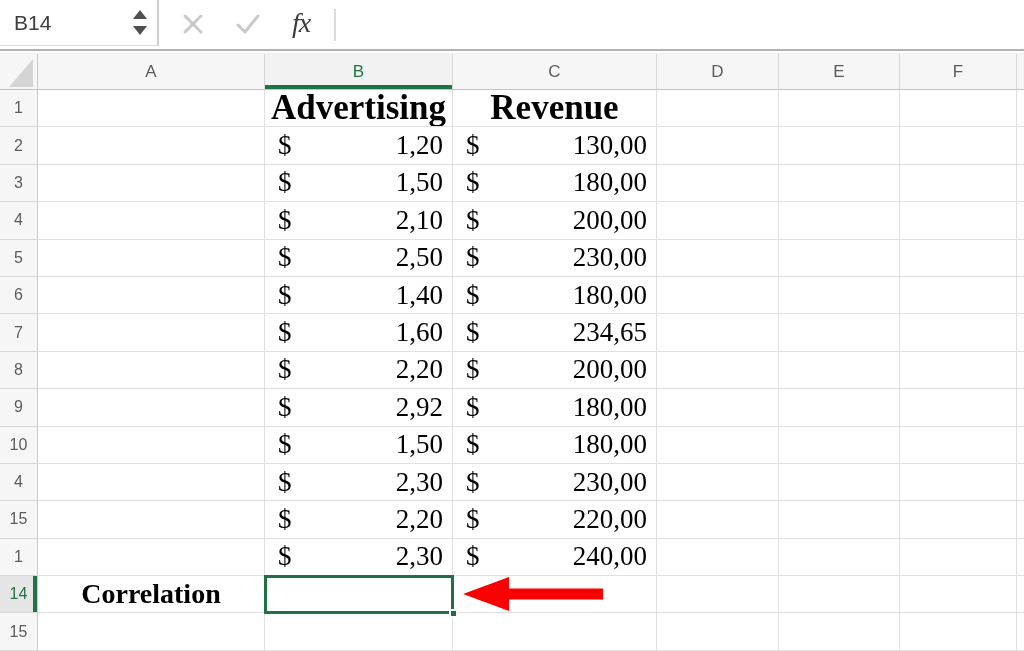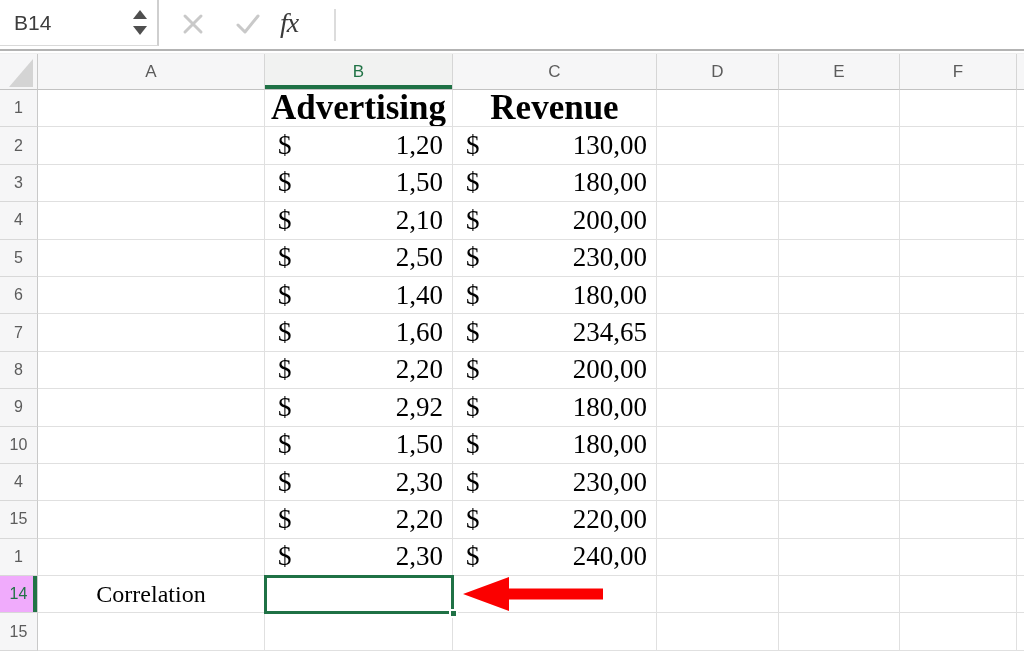--- a/index.html
+++ b/index.html
@@ -18,21 +18,21 @@
   .namebox .nbval { font-size:21px; color:#3d3d3d; padding-left:14px; }
   .spinner { position:absolute; right:10px; top:0; height:100%;
              display:flex; flex-direction:column; justify-content:center; gap:7px; }
   .tri-up   { width:0; height:0; border-left:7px solid transparent;
               border-right:7px solid transparent; border-bottom:9px solid #4f4f4f; }
   .tri-down { width:0; height:0; border-left:7px solid transparent;
               border-right:7px solid transparent; border-top:9px solid #4f4f4f; }
   .tb-icon { position:absolute; top:12px; }
   .icon-x { left:181px; }
   .icon-check { left:235px; }
-  .fx { position:absolute; left:280px; top:7px;
+  .fx { position:absolute; left:292px; top:7px;
         font-family:"Liberation Serif","DejaVu Serif",serif; font-style:italic;
         font-size:28px; color:#3b3b3b; letter-spacing:-1px; }
   .fdiv { position:absolute; left:334px; top:9px; width:2px; height:32px; background:#dcdcdc; }
   .formula-input { position:absolute; left:340px; top:0; width:684px; height:49px; }
   .strip { position:absolute; left:0; top:53px; width:1024px; height:1px; background:#efefef; }
 
   
   .sheet { position:absolute; left:0; top:54px; width:1024px;
            display:grid;
            grid-template-columns:38px 227px 188px 204px 122px 121px 117px 7px;
@@ -41,28 +41,28 @@
         color:#5c5c5c; font-size:17px; display:flex; align-items:center; justify-content:center; }
   .ch.sel { color:#217346; background:#f1f2f1; box-shadow:inset 0 -4px 0 #1e7145; }
   .ch.lastcol, .c.lastcol { border-right:none; }
   .corner { background:#f6f6f7; border-right:1px solid #c9c9c9; border-bottom:1px solid #c2c2c2;
             position:relative; }
   .corner .tri { position:absolute; left:9px; top:5px; right:4px; bottom:2px;
                  background:#d4d4d4; clip-path:polygon(100% 0,100% 100%,0 100%); }
   .rh { background:#f6f6f7; border-right:1px solid #c9c9c9; border-bottom:1px solid #d8d8d8;
         color:#5c5c5c; font-size:16px; display:flex; align-items:center; justify-content:center;
         position:relative; }
-  .rh.sel { color:#217346; background:#f0abfc; }
+  .rh.sel { color:#217346; background:#e5e5e5; }
   .rh.sel::after { content:""; position:absolute; top:0; bottom:0; right:0; width:4px; background:#217346; }
   .c { border-right:1px solid #e0e0e0; border-bottom:1px solid #e0e0e0;
        font-family:"Liberation Serif","DejaVu Serif",serif; font-size:27px; color:#000;
        display:flex; align-items:center; background:#fff; overflow:hidden; }
   .c.money { justify-content:space-between; padding:0 9px 0 13px; }
   .c.head  { justify-content:center; font-weight:bold; font-size:35px; }
-  .c.label { justify-content:center; font-weight:normal; font-size:24px; }
+  .c.label { justify-content:center; font-weight:bold; font-size:28px; }
 
   
   .sel-cell { position:absolute; left:264px; top:575px; width:190px; height:39px;
               border:3px solid #1f7145; background:transparent; }
   .handle { position:absolute; right:-7px; bottom:-7px; width:9px; height:9px;
             background:#1f7145; border:2px solid #fff; }
   .arrow { position:absolute; left:463px; top:577px; width:140px; height:35px; }
 </style>
 </head>
 <body>

